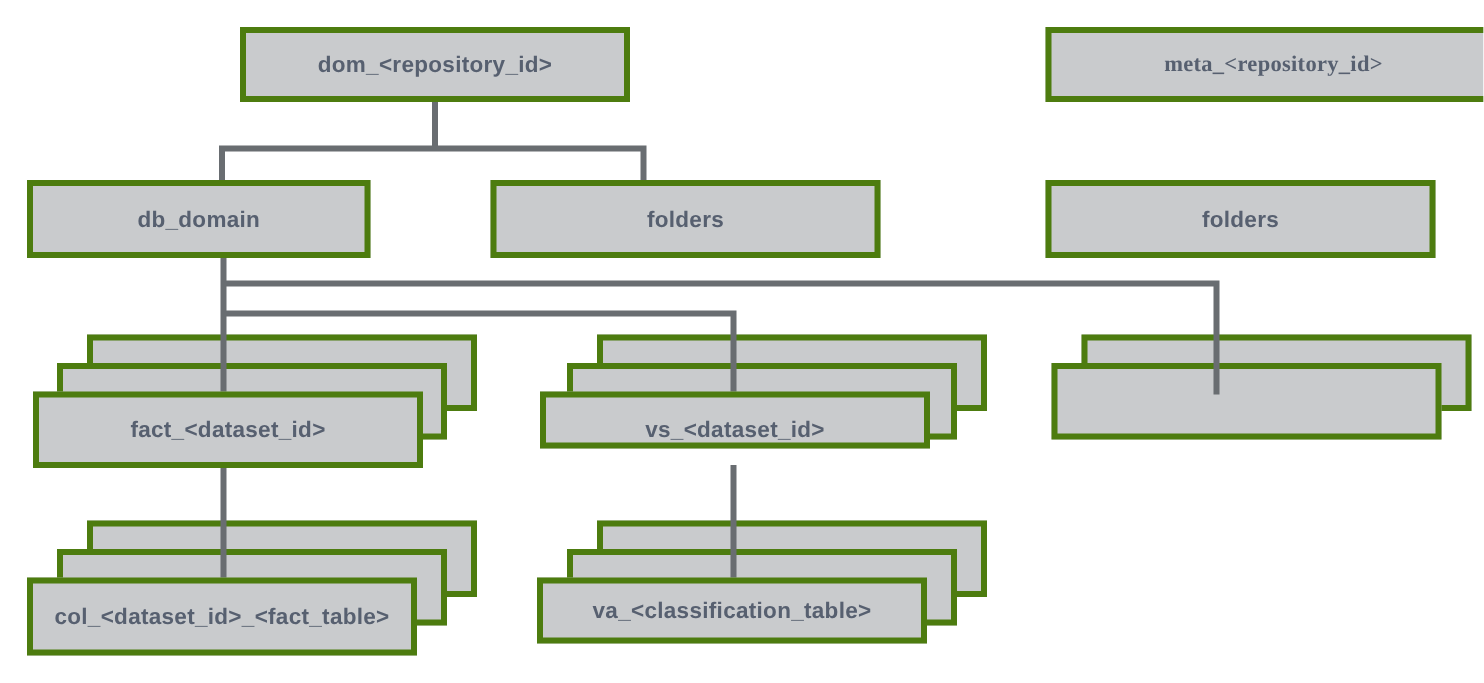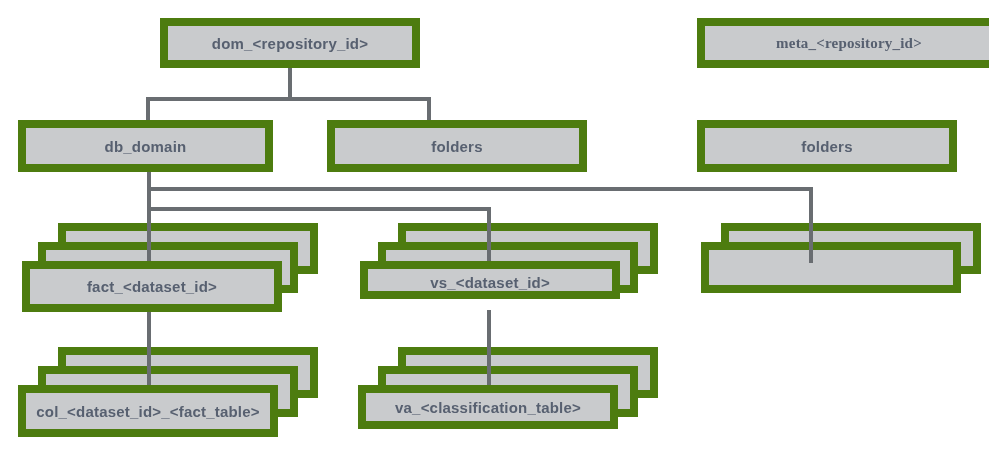--- a/index.html
+++ b/index.html
@@ -8,21 +8,21 @@
     width: 989px;
     height: 455px;
     background: #ffffff;
     overflow: hidden;
     font-family: "Liberation Sans", sans-serif;
   }
   .node {
     position: absolute;
     box-sizing: border-box;
     background: #c9cbcd;
-    border: 8px solid #4d7c0f;
+    border: 4px solid #4d7c0f;
   }
   .node.front {
     z-index: 3;
     display: flex;
     align-items: center;
     justify-content: center;
   }
   .node.shadow {
     z-index: 1;
     width: 260px;
@@ -68,21 +68,21 @@
   </svg>
 
   <div class="node front" style="left:160px; top:18px; width:260px; height:50px;">
     <span class="label">dom_&lt;repository_id&gt;</span>
   </div>
 
   <div class="node front" style="left:697px; top:18px; width:304px; height:50px;font-family:Liberation Serif, serif;">
     <span class="label">meta_&lt;repository_id&gt;</span>
   </div>
 
-  <div class="node front" style="left:18px; top:120px; width:255px; height:52px;">
+  <div class="node front" style="left:18px; top:120px; width:229px; height:52px;">
     <span class="label">db_domain</span>
   </div>
 
   <div class="node front" style="left:299px; top:120px; width:260px; height:52px;margin-left:28px;">
     <span class="label">folders</span>
   </div>
 
   <div class="node front" style="left:697px; top:120px; width:260px; height:52px;">
     <span class="label">folders</span>
   </div>

